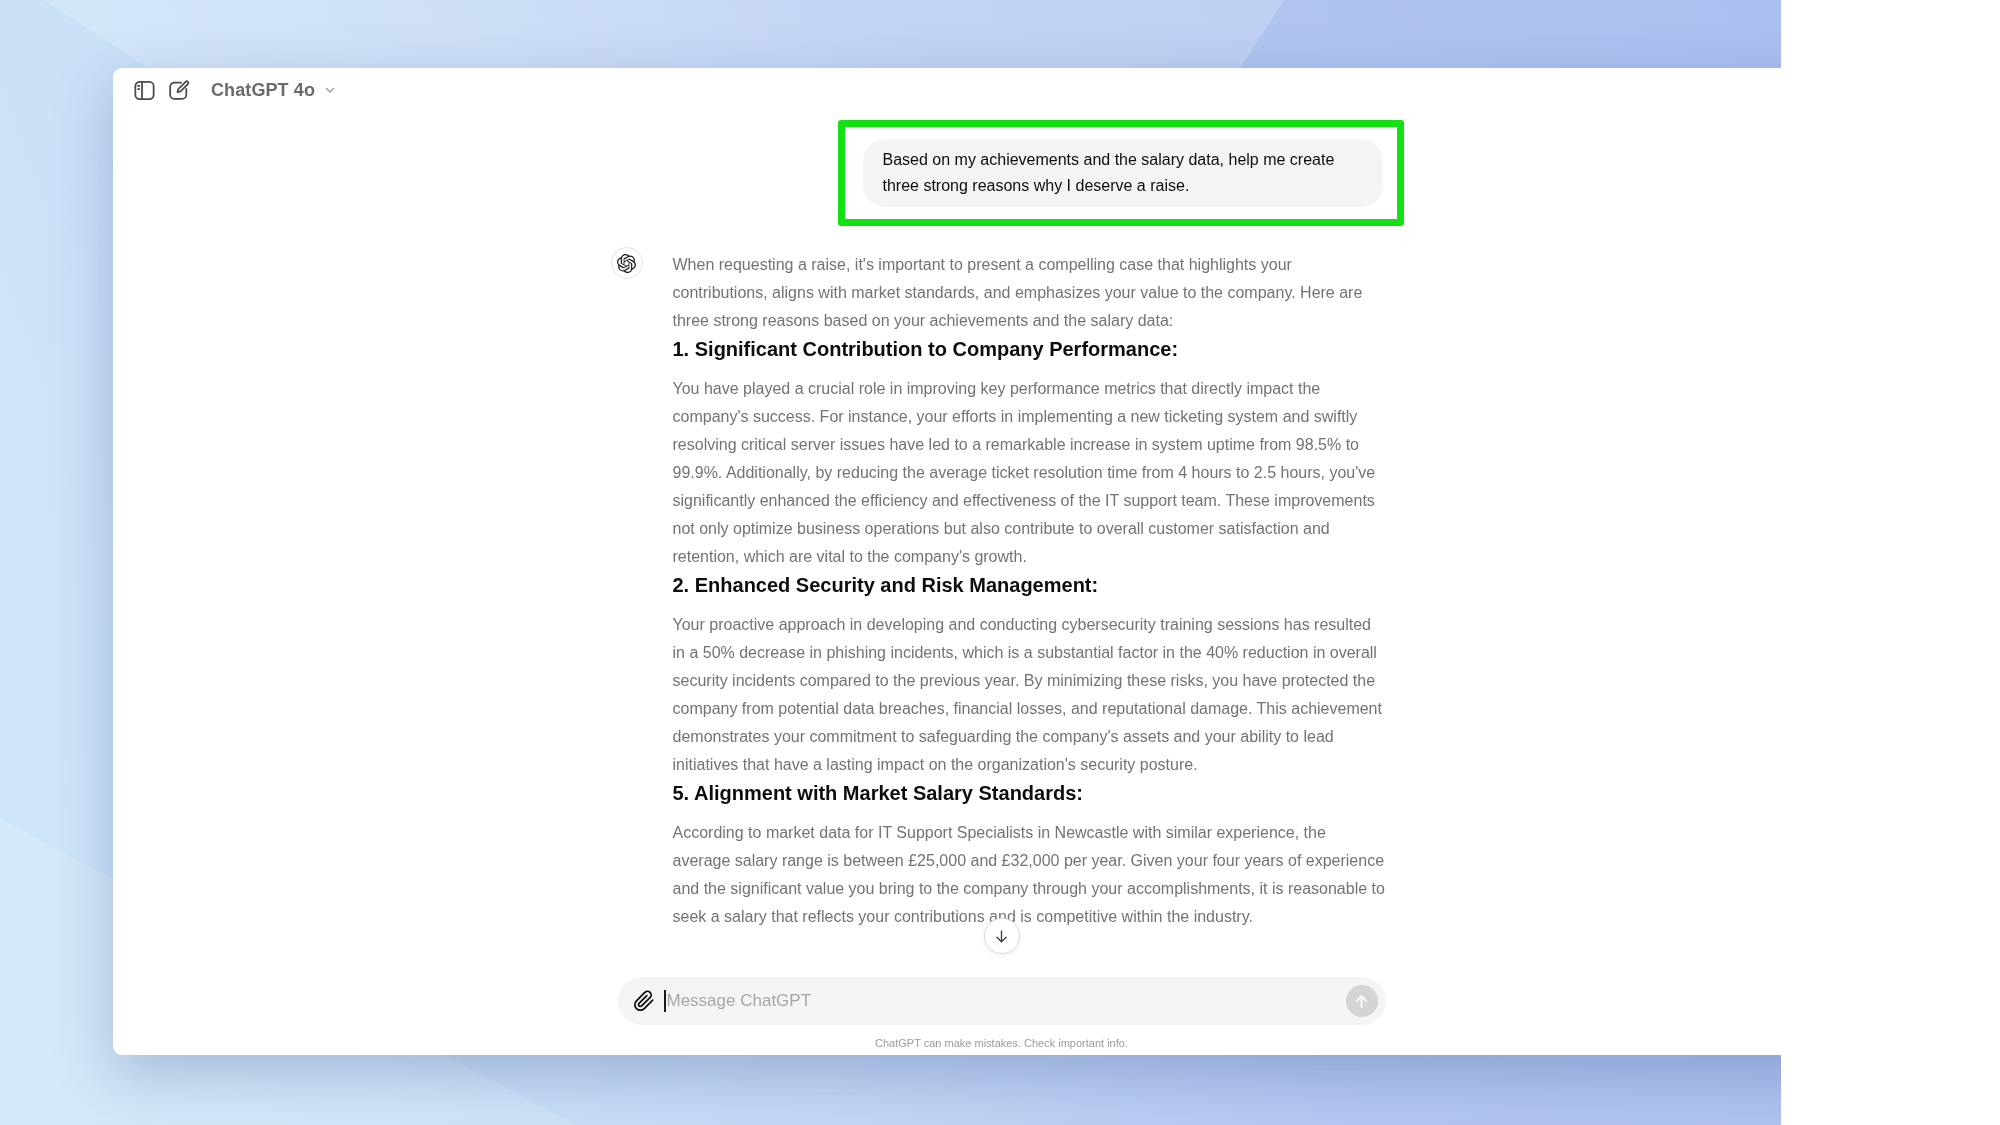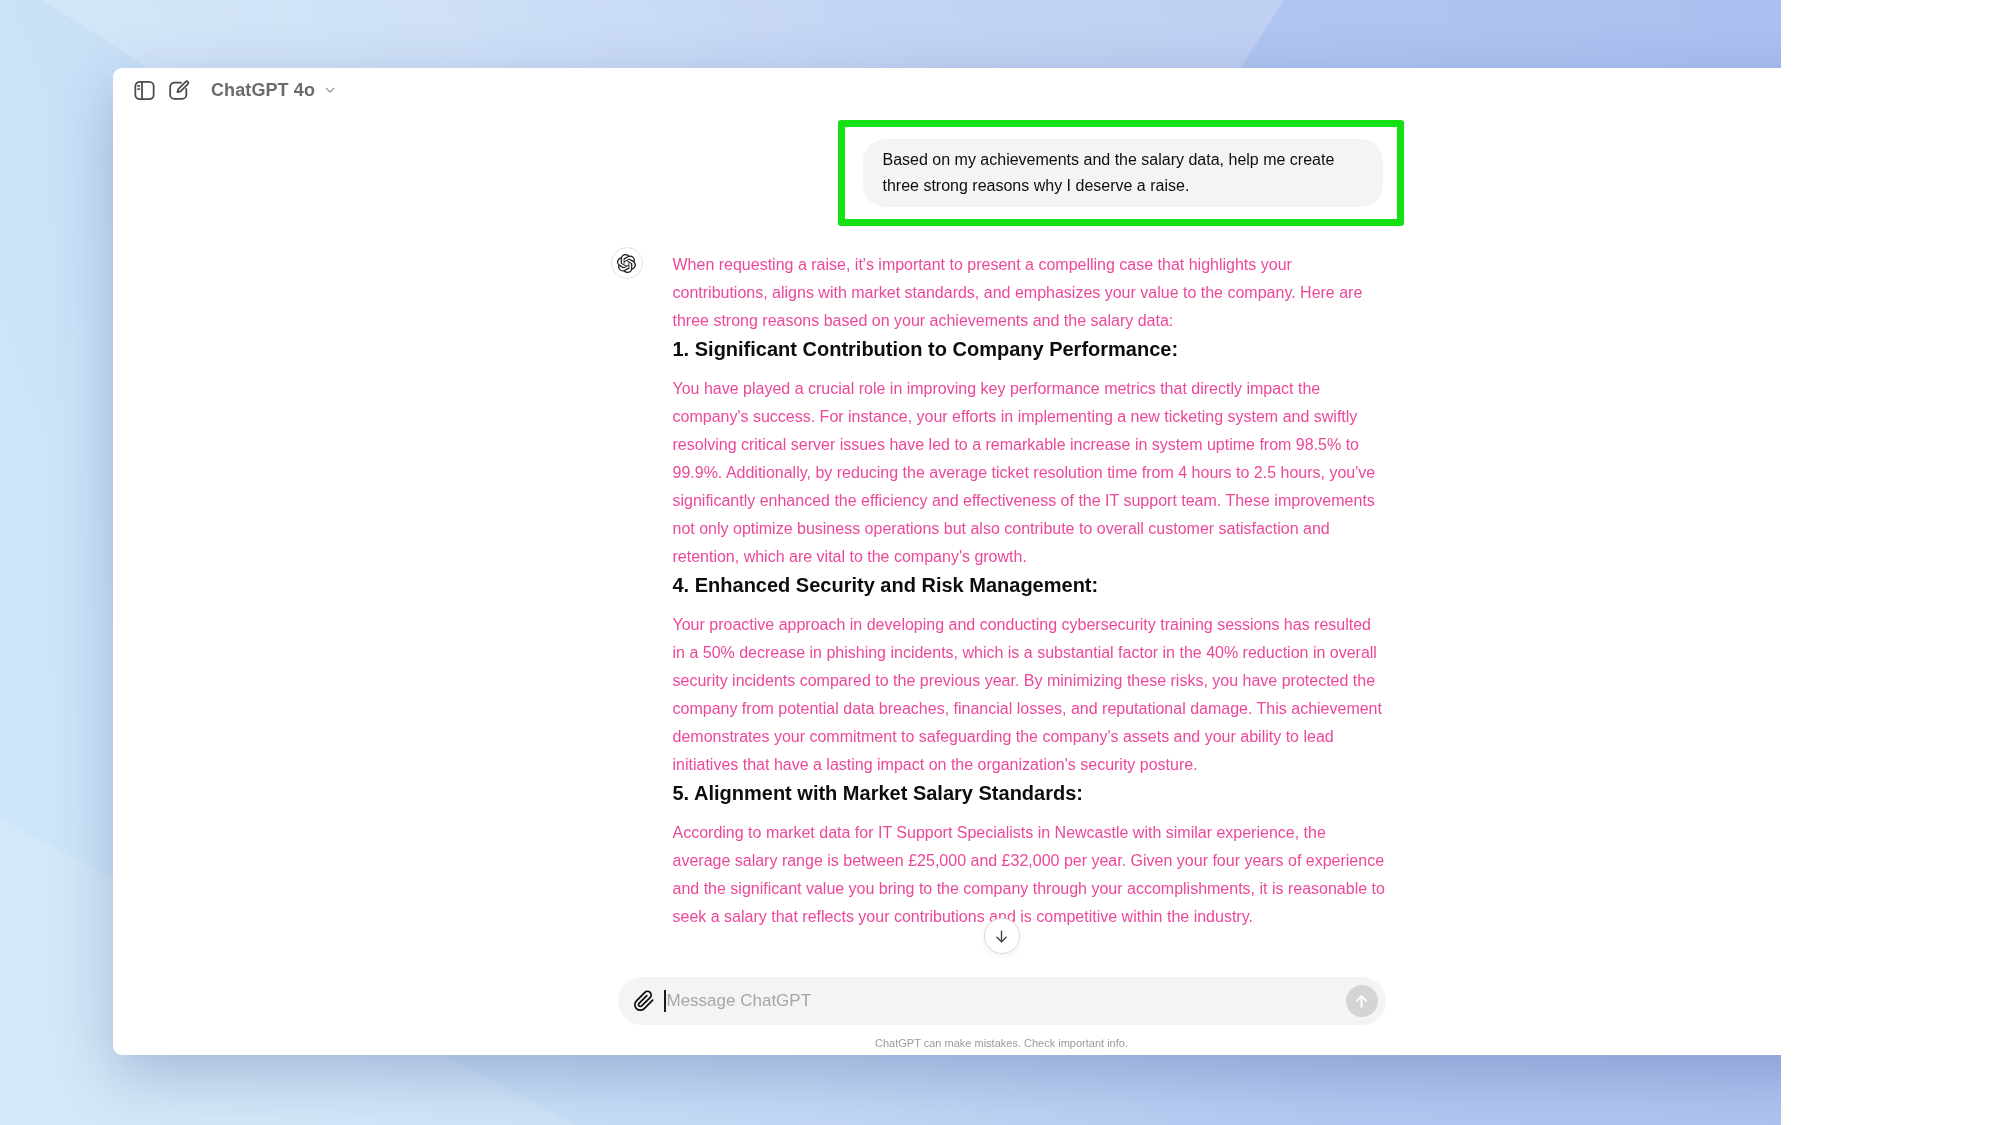--- a/index.html
+++ b/index.html
@@ -59,21 +59,21 @@
     width: 520px; background: #f4f4f4; border-radius: 22px;
     padding: 8px 20px; font-size: 16px; line-height: 26px; color: #0d0d0d;
   }
   .assistant-row { position: relative; margin-top: 21px; }
   .assistant-avatar {
     position: absolute; left: -7px; top: 0; width: 32px; height: 32px;
     border: 1px solid #e3e3e3; border-radius: 50%; background: #fff;
     display: flex; align-items: center; justify-content: center;
   }
   .assistant-content { padding: 4px 0 0 55px; width: 768px; }
-  .assistant-content p { font-size: 16px; line-height: 28px; color: #ec4899; width: 713px; }
+  .assistant-content p { font-size: 16px; line-height: 28px; color: #737373; width: 713px; }
   .assistant-content h3 {
     font-size: 20px; line-height: 28px; font-weight: 700; color: #0d0d0d;
     margin: 0 0 12px; width: 713px;
   }
 
   .scroll-down-btn {
     position: absolute; top: 850px; left: 50%; transform: translateX(-50%);
     width: 36px; height: 36px; border-radius: 50%;
     background: #ffffff; border: 1px solid #dcdcdc; cursor: pointer;
     display: flex; align-items: center; justify-content: center;
@@ -177,21 +177,21 @@
           <span>
             <svg width="19" height="19" viewBox="0 0 24 24" fill="#191919">
               <path d="M22.2819 9.8211a5.9847 5.9847 0 0 0-.5157-4.9108 6.0462 6.0462 0 0 0-6.5098-2.9A6.0651 6.0651 0 0 0 4.9807 4.1818a5.9847 5.9847 0 0 0-3.9977 2.9 6.0462 6.0462 0 0 0 .7427 7.0966 5.98 5.98 0 0 0 .511 4.9107 6.051 6.051 0 0 0 6.5146 2.9001A5.9847 5.9847 0 0 0 13.2599 24a6.0557 6.0557 0 0 0 5.7718-4.2058 5.9894 5.9894 0 0 0 3.9977-2.9001 6.0557 6.0557 0 0 0-.7475-7.0729zm-9.022 12.6081a4.4755 4.4755 0 0 1-2.8764-1.0408l.1419-.0804 4.7783-2.7582a.7948.7948 0 0 0 .3927-.6813v-6.7369l2.02 1.1686a.071.071 0 0 1 .038.052v5.5826a4.504 4.504 0 0 1-4.4945 4.4944zm-9.6607-4.1254a4.4708 4.4708 0 0 1-.5346-3.0137l.142.0852 4.783 2.7582a.7712.7712 0 0 0 .7806 0l5.8428-3.3685v2.3324a.0804.0804 0 0 1-.0332.0615L9.74 19.9502a4.4992 4.4992 0 0 1-6.1408-1.6464zM2.3408 7.8956a4.485 4.485 0 0 1 2.3655-1.9728V11.6a.7664.7664 0 0 0 .3879.6765l5.8144 3.3543-2.0201 1.1685a.0757.0757 0 0 1-.071 0l-4.8303-2.7865A4.504 4.504 0 0 1 2.3408 7.8956zm16.5963 3.8558L13.1038 8.364 15.1192 7.2a.0757.0757 0 0 1 .071 0l4.8303 2.7913a4.4944 4.4944 0 0 1-.6765 8.1042v-5.6772a.79.79 0 0 0-.4069-.6765zm2.0107-3.0231l-.142-.0852-4.7735-2.7818a.7759.7759 0 0 0-.7854 0L9.409 9.2297V6.8974a.0662.0662 0 0 1 .0284-.0615l4.8303-2.7866a4.4992 4.4992 0 0 1 6.6802 4.66zM8.3065 12.863l-2.02-1.1638a.0804.0804 0 0 1-.038-.0567V6.0742a4.4992 4.4992 0 0 1 7.3757-3.4537l-.142.0805L8.704 5.459a.7948.7948 0 0 0-.3927.6813zm1.0976-2.3654l2.602-1.4998 2.6069 1.4998v2.9994l-2.5974 1.4997-2.6067-1.4997z"></path>
             </svg>
           </span>
         </div>
         <div class="assistant-content">
           <p>When requesting a raise, it's important to present a compelling case that highlights your contributions, aligns with market standards, and emphasizes your value to the company. Here are three strong reasons based on your achievements and the salary data:</p>
           <h3>1. Significant Contribution to Company Performance:</h3>
           <p>You have played a crucial role in improving key performance metrics that directly impact the company's success. For instance, your efforts in implementing a new ticketing system and swiftly resolving critical server issues have led to a remarkable increase in system uptime from 98.5% to 99.9%. Additionally, by reducing the average ticket resolution time from 4 hours to 2.5 hours, you've significantly enhanced the efficiency and effectiveness of the IT support team. These improvements not only optimize business operations but also contribute to overall customer satisfaction and retention, which are vital to the company's growth.</p>
-          <h3>4. Enhanced Security and Risk Management:</h3>
+          <h3>2. Enhanced Security and Risk Management:</h3>
           <p>Your proactive approach in developing and conducting cybersecurity training sessions has resulted in a 50% decrease in phishing incidents, which is a substantial factor in the 40% reduction in overall security incidents compared to the previous year. By minimizing these risks, you have protected the company from potential data breaches, financial losses, and reputational damage. This achievement demonstrates your commitment to safeguarding the company's assets and your ability to lead initiatives that have a lasting impact on the organization's security posture.</p>
           <h3>5. Alignment with Market Salary Standards:</h3>
           <p>According to market data for IT Support Specialists in Newcastle with similar experience, the average salary range is between £25,000 and £32,000 per year. Given your four years of experience and the significant value you bring to the company through your accomplishments, it is reasonable to seek a salary that reflects your contributions and is competitive within the industry.</p>
         </div>
       </div>
     </div>
 
     <button class="scroll-down-btn">
       <span>
         <svg width="17" height="17" viewBox="0 0 24 24" fill="none" stroke="#3f3f3f" stroke-width="1.9" stroke-linecap="round" stroke-linejoin="round">

